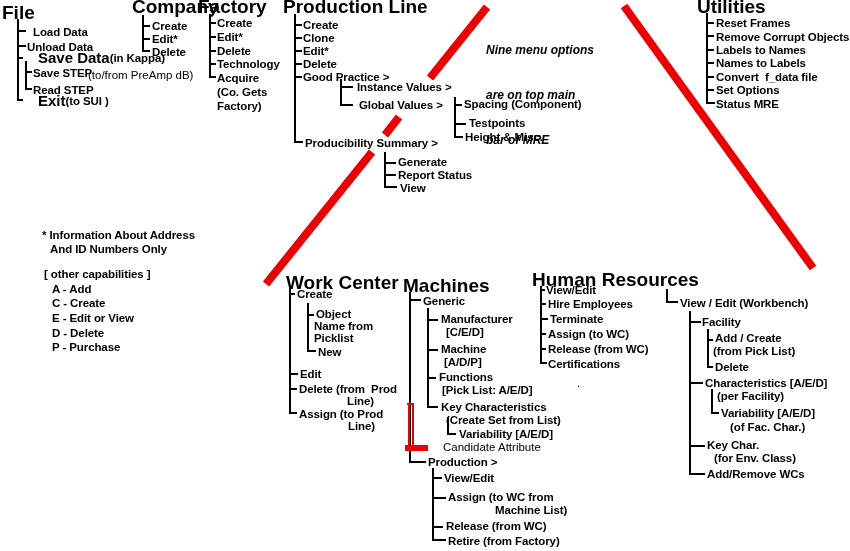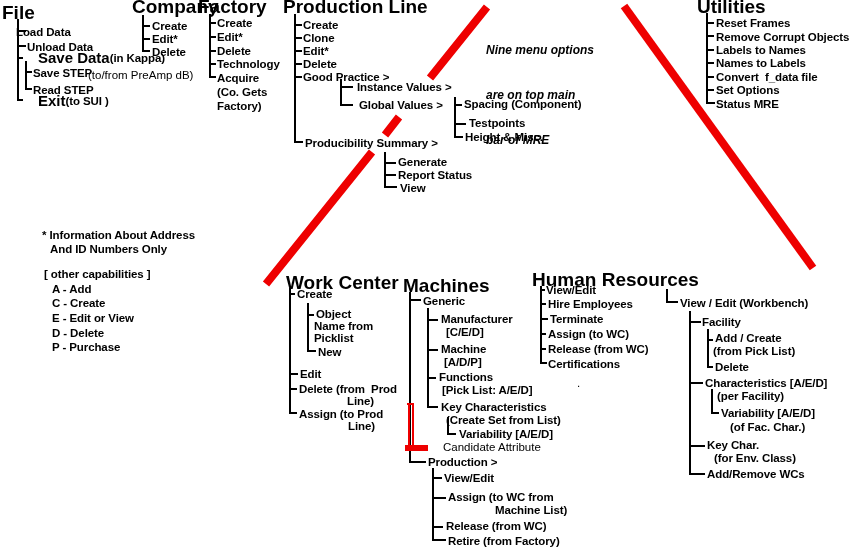--- a/index.html
+++ b/index.html
@@ -45,21 +45,21 @@
       <path stroke-width="8" d="M487 7 L430 78 M399 117 L385 135 M372 152 L266 284"></path>
       <path stroke-width="8" d="M624 6 L813 268"></path>
       <g>
         <path stroke-width="2" shape-rendering="crispEdges" d="M409 404 V449 M413 404 V449 M407 404 H414"></path>
         <path stroke-width="6" shape-rendering="crispEdges" d="M405 448 H428"></path>
       </g>
     </g>
   </svg>
 
   <span class="lbl t" style="left:2px;top:6px">File</span>
-  <span class="lbl i" style="left:16px;top:26px">Load Data</span>
+  <span class="lbl i" style="left:33px;top:26px">Load Data</span>
   <span class="lbl i" style="left:27px;top:41px">Unload Data</span>
   <span class="lbl b" style="left:24px;top:50px"><span>Save Data</span><span class="i">(in Kappa)</span></span>
   <span class="lbl i" style="left:33px;top:67px">Save STEP</span>
   <span class="lbl r" style="left:88px;top:69px">(to/from PreAmp dB)</span>
   <span class="lbl i" style="left:33px;top:84px">Read STEP</span>
   <span class="lbl b" style="left:24px;top:93px"><span>Exit</span><span class="i">(to SUI )</span></span>
 
   <span class="lbl t" style="left:132px;top:0px">Company</span>
   <span class="lbl i" style="left:152px;top:20px">Create</span>
   <span class="lbl i" style="left:152px;top:33px">Edit*</span>

